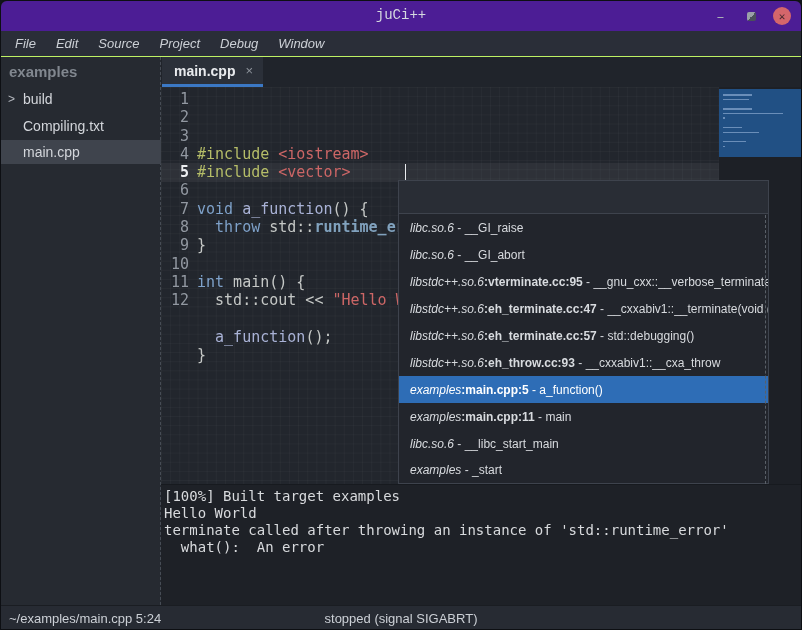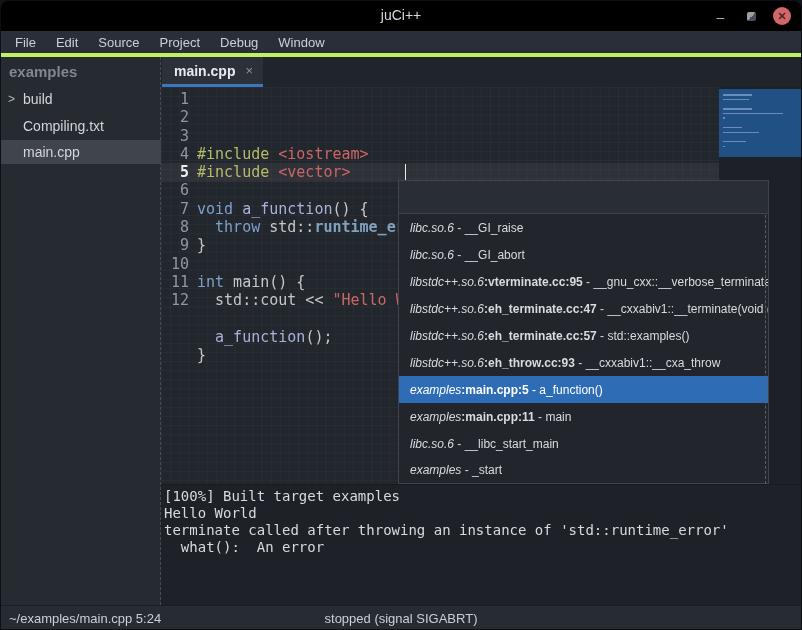--- a/index.html
+++ b/index.html
@@ -4,35 +4,35 @@
 <style>
   * { margin:0; padding:0; box-sizing:border-box; }
   html,body { background:#11141a; }
   body { width:802px; height:630px; font-family:"Liberation Sans", sans-serif; }
   #win {
     position:relative; width:802px; height:630px; overflow:hidden;
     background:#22262d; border:1px solid #0d0f13; border-radius:6px 6px 0 0;
   }
   
   #titlebar { position:absolute; left:0; top:0; width:100%; height:30px;
-    background:#000000; border-radius:6px 6px 0 0; }
+    background:#4c1d95; border-radius:6px 6px 0 0;font-family:Liberation Mono, monospace; }
   #title { position:absolute; left:0; right:0; top:6px; text-align:center;
     color:#d6dae0; font-size:14px; }
   .winbtn { position:absolute; top:7px; width:17px; height:17px; display:flex;
     align-items:center; justify-content:center; cursor:default; }
   #btn-min { right:72px; color:#a8aeb6; font-size:14px; }
   #btn-restore { right:41px; }
   #btn-restore .glyph { width:9px; height:9px; border-radius:2px;
     background:linear-gradient(135deg,#9aa0a8 50%,#4a505a 50%); }
   #btn-close { right:10px; width:18px; height:18px; top:6px; border-radius:50%;
     background:var(--close-red); color:#472a2e; font-size:11px; font-weight:bold; }
   
   #menubar { position:absolute; left:0; top:30px; width:100%; height:26px;
-    background:#2a2e38; border-bottom:4px solid #bef264; display:flex;
-    align-items:center; padding-left:4px; }
+    background:#2a2e38; border-bottom:1px solid #bef264; display:flex;
+    align-items:center; padding-left:4px;font-style:italic; }
   .menu-item { color:#ccd0d6; font-size:13px; padding:3px 10px; }
   
   #sidebar { position:absolute; left:0; top:56px; width:160px; height:548px;
     background:#262a31; border-right:1px dashed #464c55; }
   #sidebar-header { position:absolute; left:8px; top:6px; color:#81878f;
     font-size:15px; font-weight:bold; }
   .tree-item { position:absolute; left:0; width:160px; height:24px;
     color:#d3d6db; font-size:14px; line-height:24px; }
   .tree-item .chev { position:absolute; left:7px; top:0; color:#b6bac0; font-size:12px; }
   .tree-item .lbl { position:absolute; left:22px; top:0; white-space:nowrap; }
@@ -186,21 +186,21 @@
     </div>
   </div>
 
   <div id="popup">
     <div id="popup-header"></div>
     <div id="popup-list">
         <div class="stack-row"><span class="mod">libc.so.6</span><span class="fn"> - __GI_raise</span></div>
         <div class="stack-row"><span class="mod">libc.so.6</span><span class="fn"> - __GI_abort</span></div>
         <div class="stack-row"><span class="mod">libstdc++.so.6</span><span class="loc">:vterminate.cc:95</span><span class="fn"> - __gnu_cxx::__verbose_terminate_handler()</span></div>
         <div class="stack-row"><span class="mod">libstdc++.so.6</span><span class="loc">:eh_terminate.cc:47</span><span class="fn"> - __cxxabiv1::__terminate(void (*)())</span></div>
-        <div class="stack-row"><span class="mod">libstdc++.so.6</span><span class="loc">:eh_terminate.cc:57</span><span class="fn"> - std::examples()</span></div>
+        <div class="stack-row"><span class="mod">libstdc++.so.6</span><span class="loc">:eh_terminate.cc:57</span><span class="fn"> - std::debugging()</span></div>
         <div class="stack-row"><span class="mod">libstdc++.so.6</span><span class="loc">:eh_throw.cc:93</span><span class="fn"> - __cxxabiv1::__cxa_throw</span></div>
         <div class="stack-row selected"><span class="mod">examples</span><span class="loc">:main.cpp:5</span><span class="fn"> - a_function()</span></div>
         <div class="stack-row"><span class="mod">examples</span><span class="loc">:main.cpp:11</span><span class="fn"> - main</span></div>
         <div class="stack-row"><span class="mod">libc.so.6</span><span class="fn"> - __libc_start_main</span></div>
         <div class="stack-row"><span class="mod">examples</span><span class="fn"> - _start</span></div>
       </div>
     <div id="popup-scrollbar"></div>
   </div>
 
   <div id="terminal"><div class="term-line">[100%] Built target examples</div><div class="term-line">Hello World</div><div class="term-line">terminate called after throwing an instance of 'std::runtime_error'</div><div class="term-line">  what():  An error</div></div>

